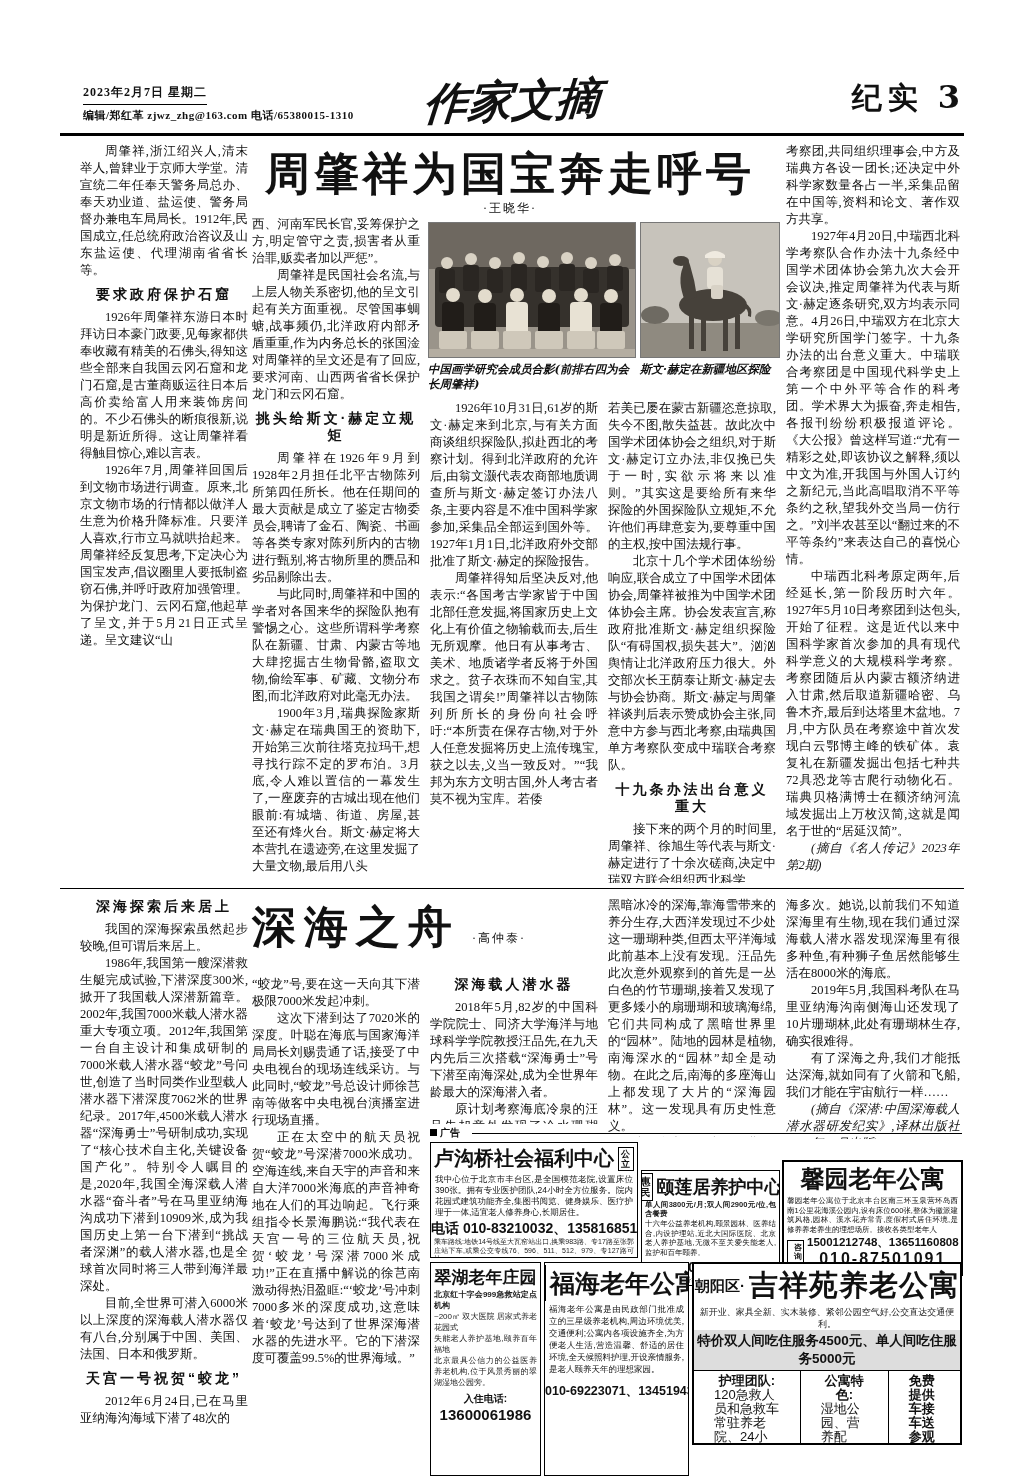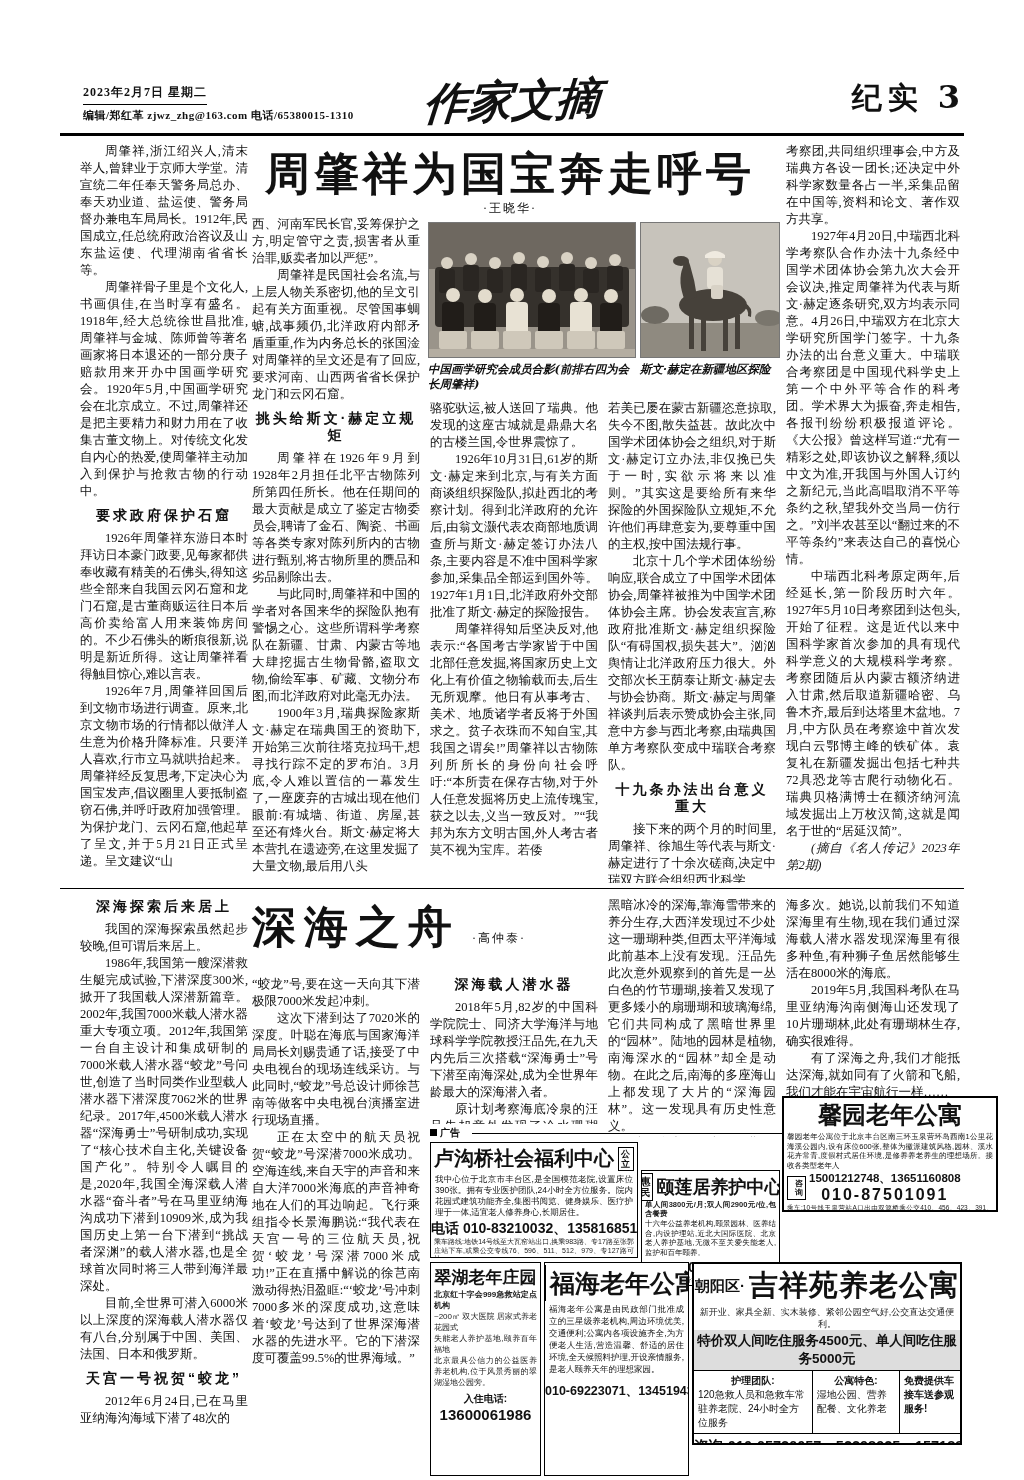--- a/index.html
+++ b/index.html
@@ -48,21 +48,21 @@
   .ad-title{font-weight:bold;text-align:center;white-space:nowrap;}
   .ad-body{font-size:8.5px;line-height:11px;text-align:justify;padding:2px 4px;}
   .ad-phone{font-weight:bold;text-align:center;white-space:nowrap;}
   .ad-tiny{font-size:7px;line-height:8.5px;color:#222;padding:0 3px;text-align:justify;}
   .badge{border:1px solid #000;font-size:9px;font-weight:bold;padding:1px 2px;line-height:10px;
          width:10px;display:inline-block;}
   .vlabel{border:1px solid #000;font-size:10px;font-weight:bold;padding:2px 1px;line-height:11px;
           width:12px;display:inline-block;text-align:center;}
   .hl{background:#ddd;font-weight:bold;text-align:center;}
   .jx-cols{display:flex;border-top:1px solid #000;border-bottom:1px solid #000;}
-  .jx-cols>div{padding:3px 4px;font-size:10px;line-height:14px;}
+  .jx-cols>div{padding:3px 20px;font-size:13px;line-height:14px;}
   .jx-cols>div+div{border-left:1px solid #000;}
   .jx-head{font-weight:bold;text-align:center;}
 </style>
 </head>
 <body>
 
 <div class="page">
 
   <div class="hdr-date">2023年2月7日 星期二</div>
   <div class="hdr-editor">编辑/郑红革 zjwz_zhg@163.com 电话/65380015-1310</div>
@@ -70,21 +70,20 @@
   <div class="hdr-right">
     <span class="sec">纪实</span><span class="num">3</span>
   </div>
   <div class="hdr-rule"></div>
 
   <div class="a1-title">周肇祥为国宝奔走呼号</div>
   <div class="a1-author">·王晓华·</div>
 
   <div class="col" style="left:80px;top:143px;width:168px;height:740px;">
     <p>周肇祥,浙江绍兴人,清末举人,曾肄业于京师大学堂。清宣统二年任奉天警务局总办、奉天劝业道、盐运使、警务局督办兼电车局局长。1912年,民国成立,任总统府政治咨议及山东盐运使、代理湖南省省长等。</p>
-    <p>周肇祥骨子里是个文化人,书画俱佳,在当时享有盛名。1918年,经大总统徐世昌批准,周肇祥与金城、陈师曾等著名画家将日本退还的一部分庚子赔款用来开办中国画学研究会。1920年5月,中国画学研究会在北京成立。不过,周肇祥还是把主要精力和财力用在了收集古董文物上。对传统文化发自内心的热爱,使周肇祥主动加入到保护与抢救古物的行动中。</p>
     <h3>要求政府保护石窟</h3>
     <p>1926年周肇祥东游日本时拜访日本豪门政要,见每家都供奉收藏有精美的石佛头,得知这些全部来自我国云冈石窟和龙门石窟,是古董商贩运往日本后高价卖给富人用来装饰房间的。不少石佛头的断痕很新,说明是新近所得。这让周肇祥看得触目惊心,难以言表。</p>
     <p>1926年7月,周肇祥回国后到文物市场进行调查。原来,北京文物市场的行情都以做洋人生意为价格升降标准。只要洋人喜欢,行市立马就哄抬起来。周肇祥经反复思考,下定决心为国宝发声,倡议圈里人要抵制盗窃石佛,并呼吁政府加强管理。为保护龙门、云冈石窟,他起草了呈文,并于5月21日正式呈递。呈文建议“山</p>
   </div>
 
   <div class="col" style="left:252px;top:216px;width:168px;height:667px;">
     <p style="text-indent:0;">西、河南军民长官,妥筹保护之方,明定管守之责,损害者从重治罪,贩卖者加以严惩”。</p>
     <p>周肇祥是民国社会名流,与上层人物关系密切,他的呈文引起有关方面重视。尽管国事蜩螗,战事频仍,北洋政府内部矛盾重重,作为内务总长的张国淦对周肇祥的呈文还是有了回应,要求河南、山西两省省长保护龙门和云冈石窟。</p>
     <h3>挑头给斯文·赫定立规矩</h3>
     <p>周肇祥在1926年9月到1928年2月担任北平古物陈列所第四任所长。他在任期间的最大贡献是成立了鉴定古物委员会,聘请了金石、陶瓷、书画等各类专家对陈列所内的古物进行甄别,将古物所里的赝品和劣品剔除出去。</p>
@@ -179,21 +178,20 @@
         <rect x="66" y="44" width="16" height="22" rx="4" fill="#e6e1d6"></rect>
         <rect x="70" y="62" width="12" height="14" rx="3" fill="#d8d2c6"></rect>
         <circle cx="74" cy="36" r="7" fill="#d9d2c4"></circle>
         <path d="M64 32 Q74 24 84 32 L84 35 L64 35 Z" fill="#efeae0"></path>
       </g>
     </svg>
     <div class="caption">斯文·赫定在新疆地区探险</div>
   </div>
 
   <div class="col" style="left:430px;top:400px;width:168px;height:483px;">
-    <p style="text-indent:0;">骆驼驮运,被人送回了瑞典。他发现的这座古城就是鼎鼎大名的古楼兰国,令世界震惊了。</p>
     <p>1926年10月31日,61岁的斯文·赫定来到北京,与有关方面商谈组织探险队,拟赴西北的考察计划。得到北洋政府的允许后,由翁文灏代表农商部地质调查所与斯文·赫定签订办法八条,主要内容是不准中国科学家参加,采集品全部运到国外等。1927年1月1日,北洋政府外交部批准了斯文·赫定的探险报告。</p>
     <p>周肇祥得知后坚决反对,他表示:“各国考古学家皆于中国北部任意发掘,将国家历史上文化上有价值之物输载而去,后生无所观摩。他日有从事考古、美术、地质诸学者反将于外国求之。贫子衣珠而不知自宝,其我国之谓矣!”周肇祥以古物陈列所所长的身份向社会呼吁:“本所责在保存古物,对于外人任意发掘将历史上流传瑰宝,获之以去,义当一致反对。”“我邦为东方文明古国,外人考古者莫不视为宝库。若倭</p>
   </div>
 
   <div class="col" style="left:608px;top:400px;width:168px;height:483px;">
     <p style="text-indent:0;">若美已屡在蒙古新疆恣意掠取,失今不图,散失益甚。故此次中国学术团体协会之组织,对于斯文·赫定订立办法,非仅挽已失于一时,实欲示将来以准则。”其实这是要给所有来华探险的外国探险队立规矩,不允许他们再肆意妄为,要尊重中国的主权,按中国法规行事。</p>
     <p>北京十几个学术团体纷纷响应,联合成立了中国学术团体协会,周肇祥被推为中国学术团体协会主席。协会发表宣言,称政府批准斯文·赫定组织探险队“有碍国权,损失甚大”。汹汹舆情让北洋政府压力很大。外交部次长王荫泰让斯文·赫定去与协会协商。斯文·赫定与周肇祥谈判后表示赞成协会主张,同意中方参与西北考察,由瑞典国单方考察队变成中瑞联合考察队。</p>
     <h3>十九条办法出台意义重大</h3>
     <p>接下来的两个月的时间里,周肇祥、徐旭生等代表与斯文·赫定进行了十余次磋商,决定中瑞双方联合组织西北科学</p>
   </div>
@@ -262,21 +260,21 @@
     <div class="t-row" style="margin-top:2px;">
       <span class="vlabel">惠民</span>
       <span class="ad-title" style="font-size:18px;">颐莲居养护中心</span>
     </div>
     <div class="ad-tiny" style="font-size:7.5px;font-weight:bold;">单人间3800元/月;双人间2900元/位,包含餐费</div>
     <div class="ad-body" style="font-size:7.5px;line-height:9.5px;padding:1px 3px;">十六年公益养老机构,颐景园林、医养结合,内设护理站,近北大国际医院、北京老人养护基地,无微不至关爱失能老人,监护和百年颐养。</div>
     <div class="ad-phone" style="font-size:15px;"><span style="font-size:9px;">咨询:</span><span>13501351353</span><span style="font-size:8px;">高端服务</span></div>
     <div class="ad-tiny">乘车:地铁19号线至永定门外站乘575路上行可达。</div>
   </div>
 
-  <div class="ad" style="left:782px;top:1096px;width:216px;height:116px;border-width:2px;">
+  <div class="ad" style="left:782px;top:1160px;width:181px;height:116px;border-width:2px;">
     <div class="ad-title" style="font-size:24px;margin-top:1px;">馨园老年公寓</div>
     <div class="ad-body" style="font-size:7.5px;line-height:9.5px;padding:1px 3px;">馨园老年公寓位于北京丰台区南三环玉泉营环岛西南1公里花海溪公园内,设有床位600张,整体为徽派建筑风格,园林、溪水花卉常青,度假村式居住环境,是修养养老养生的理想场所。接收各类型老年人</div>
     <div style="display:flex;align-items:center;gap:3px;padding:0 3px;">
       <span class="vlabel" style="font-size:8px;line-height:9px;width:10px;padding-left:6px;">咨询</span>
       <span>
         <div class="ad-phone" style="font-size:11.5px;">15001212748、13651160808</div>
         <div class="ad-phone" style="font-size:16px;letter-spacing:2px;">010-87501091</div>
       </span>
     </div>
     <div class="ad-tiny" style="font-size:6.5px;">乘车:10号线玉泉营站A口出由双源桥乘公交410、456、423、391、454、特3、497、676、629、679等线路。</div>

